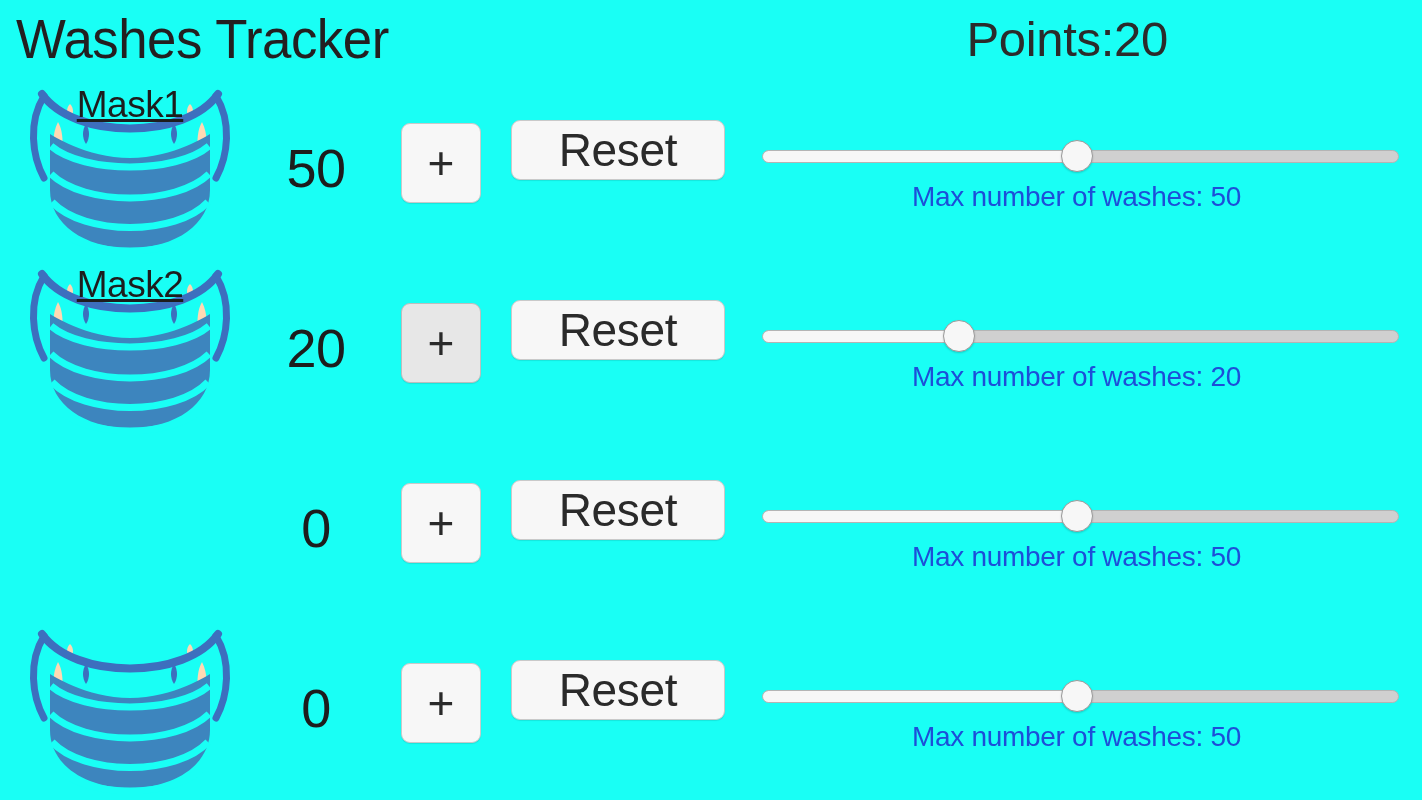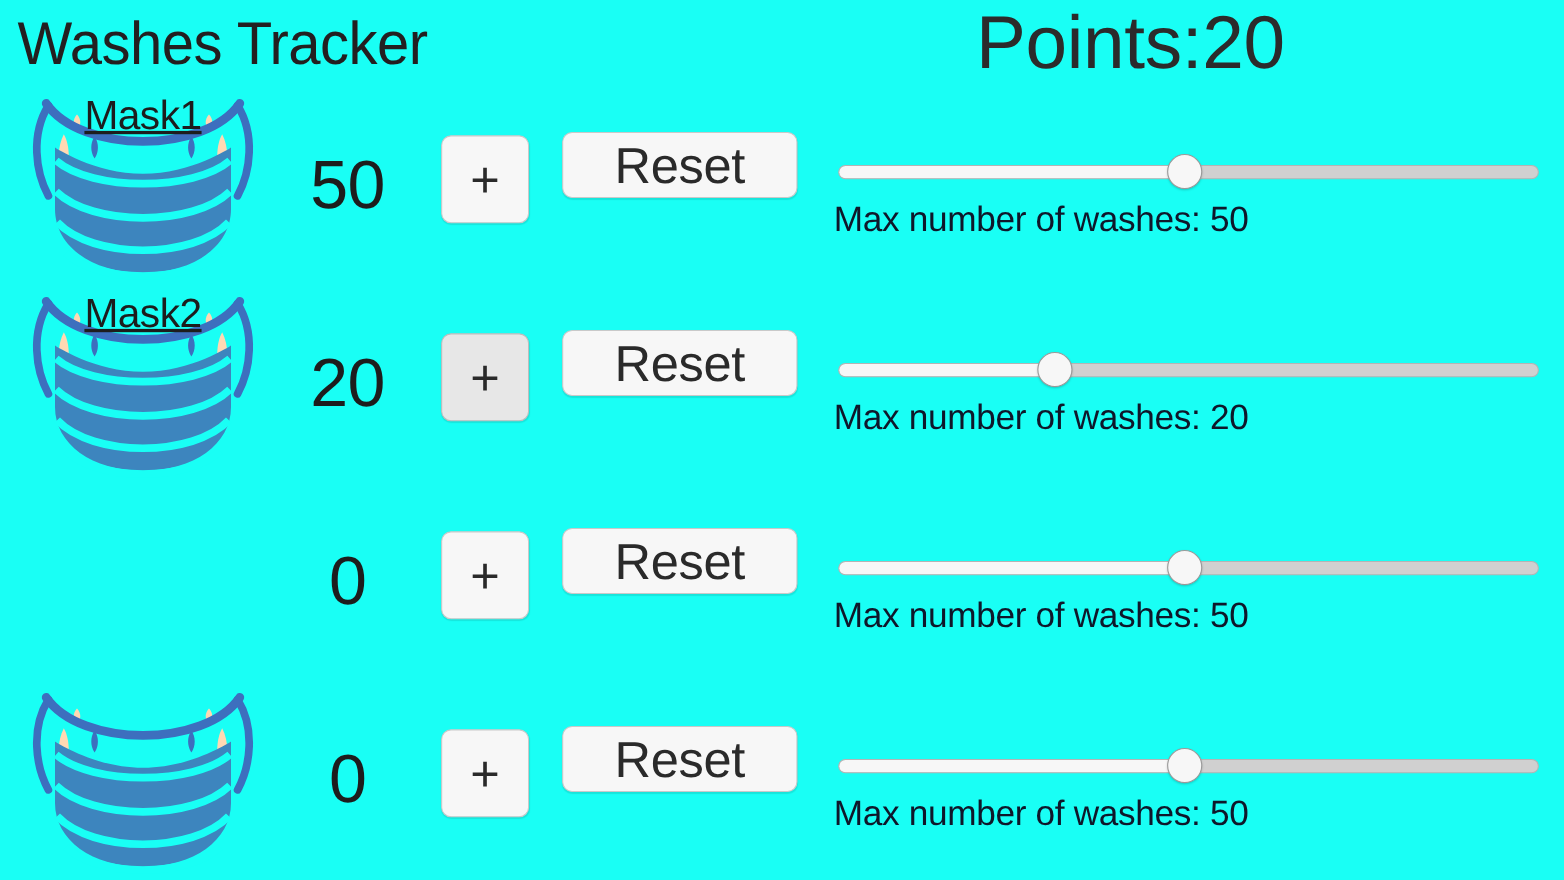--- a/index.html
+++ b/index.html
@@ -33,21 +33,21 @@
     font-size: 55px;
     line-height: 1;
     color: #231f20;
     font-weight: 400;
     letter-spacing: -0.5px;
     font-family: "Liberation Sans", sans-serif;
     transform: scaleX(0.96);
     transform-origin: left center;
   }
   #points-label {
-    font-size: 68px;
+    font-size: 49px;
     line-height: 1;
     color: #2b2b2b;
     font-weight: 400;
     letter-spacing: -0.3px;
     white-space: pre;
   }
 
   
   #rows {
     position: absolute;
@@ -91,21 +91,21 @@
   
   .wash-count {
     position: absolute;
     left: 258px;
     top: 0;
     width: 116px;
     height: 180px;
     display: flex;
     align-items: center;
     justify-content: center;
-    font-size: 62px;
+    font-size: 54px;
     color: #1d1d1d;
     letter-spacing: -0.5px;
   }
 
   
   .btn {
     position: absolute;
     box-sizing: border-box;
     background: #f7f7f7;
     border: 1px solid #c9c9c9;
@@ -188,24 +188,24 @@
     border: 1px solid #9a9a9a;
     border-radius: 50%;
     box-shadow: 0 1px 2px rgba(0,0,0,0.18);
     cursor: pointer;
   }
   .slider-caption {
     position: absolute;
     left: 0;
     top: 105px;
     width: 637px;
-    text-align: left;
-    font-size: 32px;
-    line-height: 1;
-    color: #0f172a;
+    text-align: center;
+    font-size: 28px;
+    line-height: 1;
+    color: #1d4ed8;
     letter-spacing: -0.3px;
   }
 </style>
 </head>
 <body>
 
 <div id="app-header">
   <div id="app-title">Washes Tracker</div>
   <div id="points-label">Points:20</div>
 </div>

